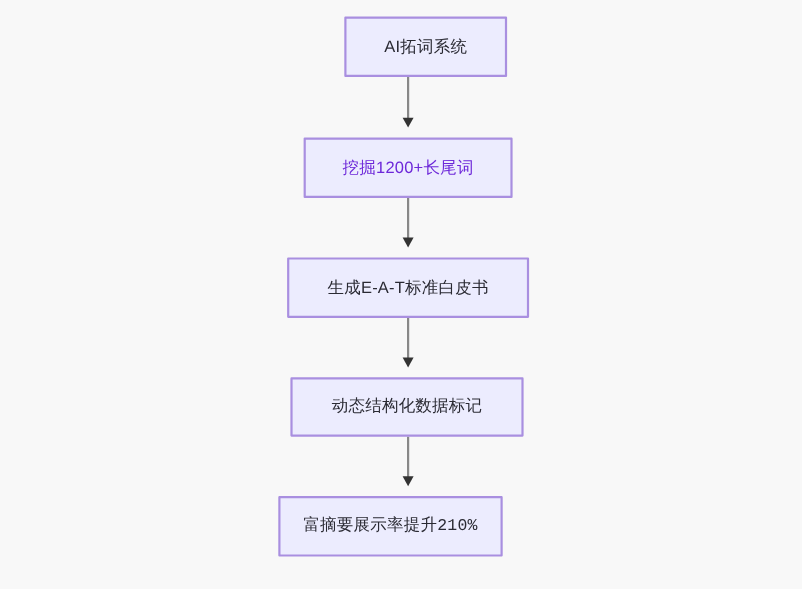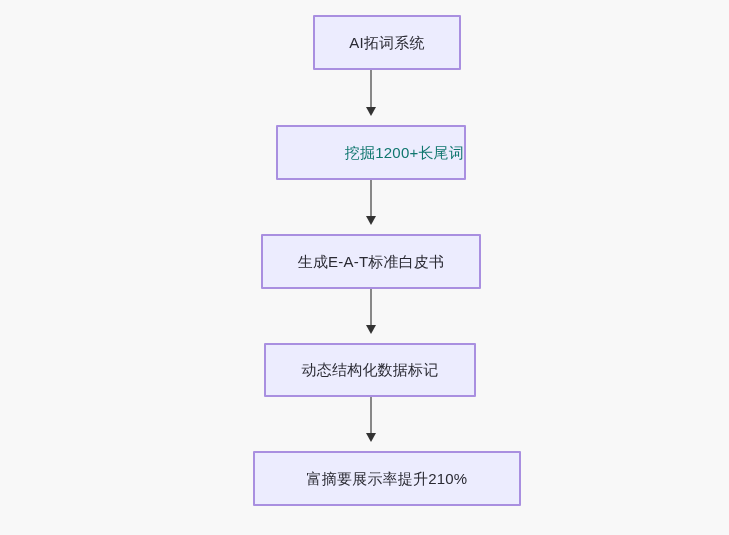--- a/index.html
+++ b/index.html
@@ -77,26 +77,26 @@
     <div class="edge-head" style="top: 36px; border-top-color: rgb(51, 51, 51);"></div>
   </div>
   <div class="edge" style="left: 371px; top: 397px;">
     <div class="edge-line" style="height: 37px; background: rgb(136, 136, 136);"></div>
     <div class="edge-head" style="top: 36px; border-top-color: rgb(51, 51, 51);"></div>
   </div>
 
   <div class="node" style="left: 297px; top: 15px; width: 148px; height: 55px; background: rgb(236, 236, 254); border-color: rgb(169, 143, 224); color: rgb(42, 42, 51); margin-left: 16px;">
     <span class="node-label">AI拓词系统</span>
   </div>
-  <div class="node" style="left: 276px; top: 125px; width: 190px; height: 55px; background: rgb(236, 236, 254); border-color: rgb(169, 143, 224); color: #0f766e; justify-content: flex-end;">
+  <div class="node" style="left: 276px; top: 125px; width: 190px; height: 55px; background: rgb(236, 236, 254); border-color: rgb(169, 143, 224); color: #6d28d9;">
     <span class="node-label">挖掘1200+长尾词</span>
   </div>
   <div class="node" style="left: 261px; top: 234px; width: 220px; height: 55px; background: rgb(236, 236, 254); border-color: rgb(169, 143, 224); color: rgb(42, 42, 51);">
     <span class="node-label">生成E-A-T标准白皮书</span>
   </div>
   <div class="node" style="left: 264px; top: 343px; width: 212px; height: 54px; background: rgb(236, 236, 254); border-color: rgb(169, 143, 224); color: rgb(42, 42, 51);">
     <span class="node-label">动态结构化数据标记</span>
   </div>
-  <div class="node" style="left: 253px; top: 451px; width: 268px; height: 55px; background: rgb(236, 236, 254); border-color: rgb(169, 143, 224); color: rgb(42, 42, 51);">
+  <div class="node" style="left: 253px; top: 451px; width: 204px; height: 55px; background: rgb(236, 236, 254); border-color: rgb(169, 143, 224); color: rgb(42, 42, 51); font-family: Liberation Mono, monospace;">
     <span class="node-label">富摘要展示率提升210%</span>
   </div>
 
 </div>
 
 </body></html>

